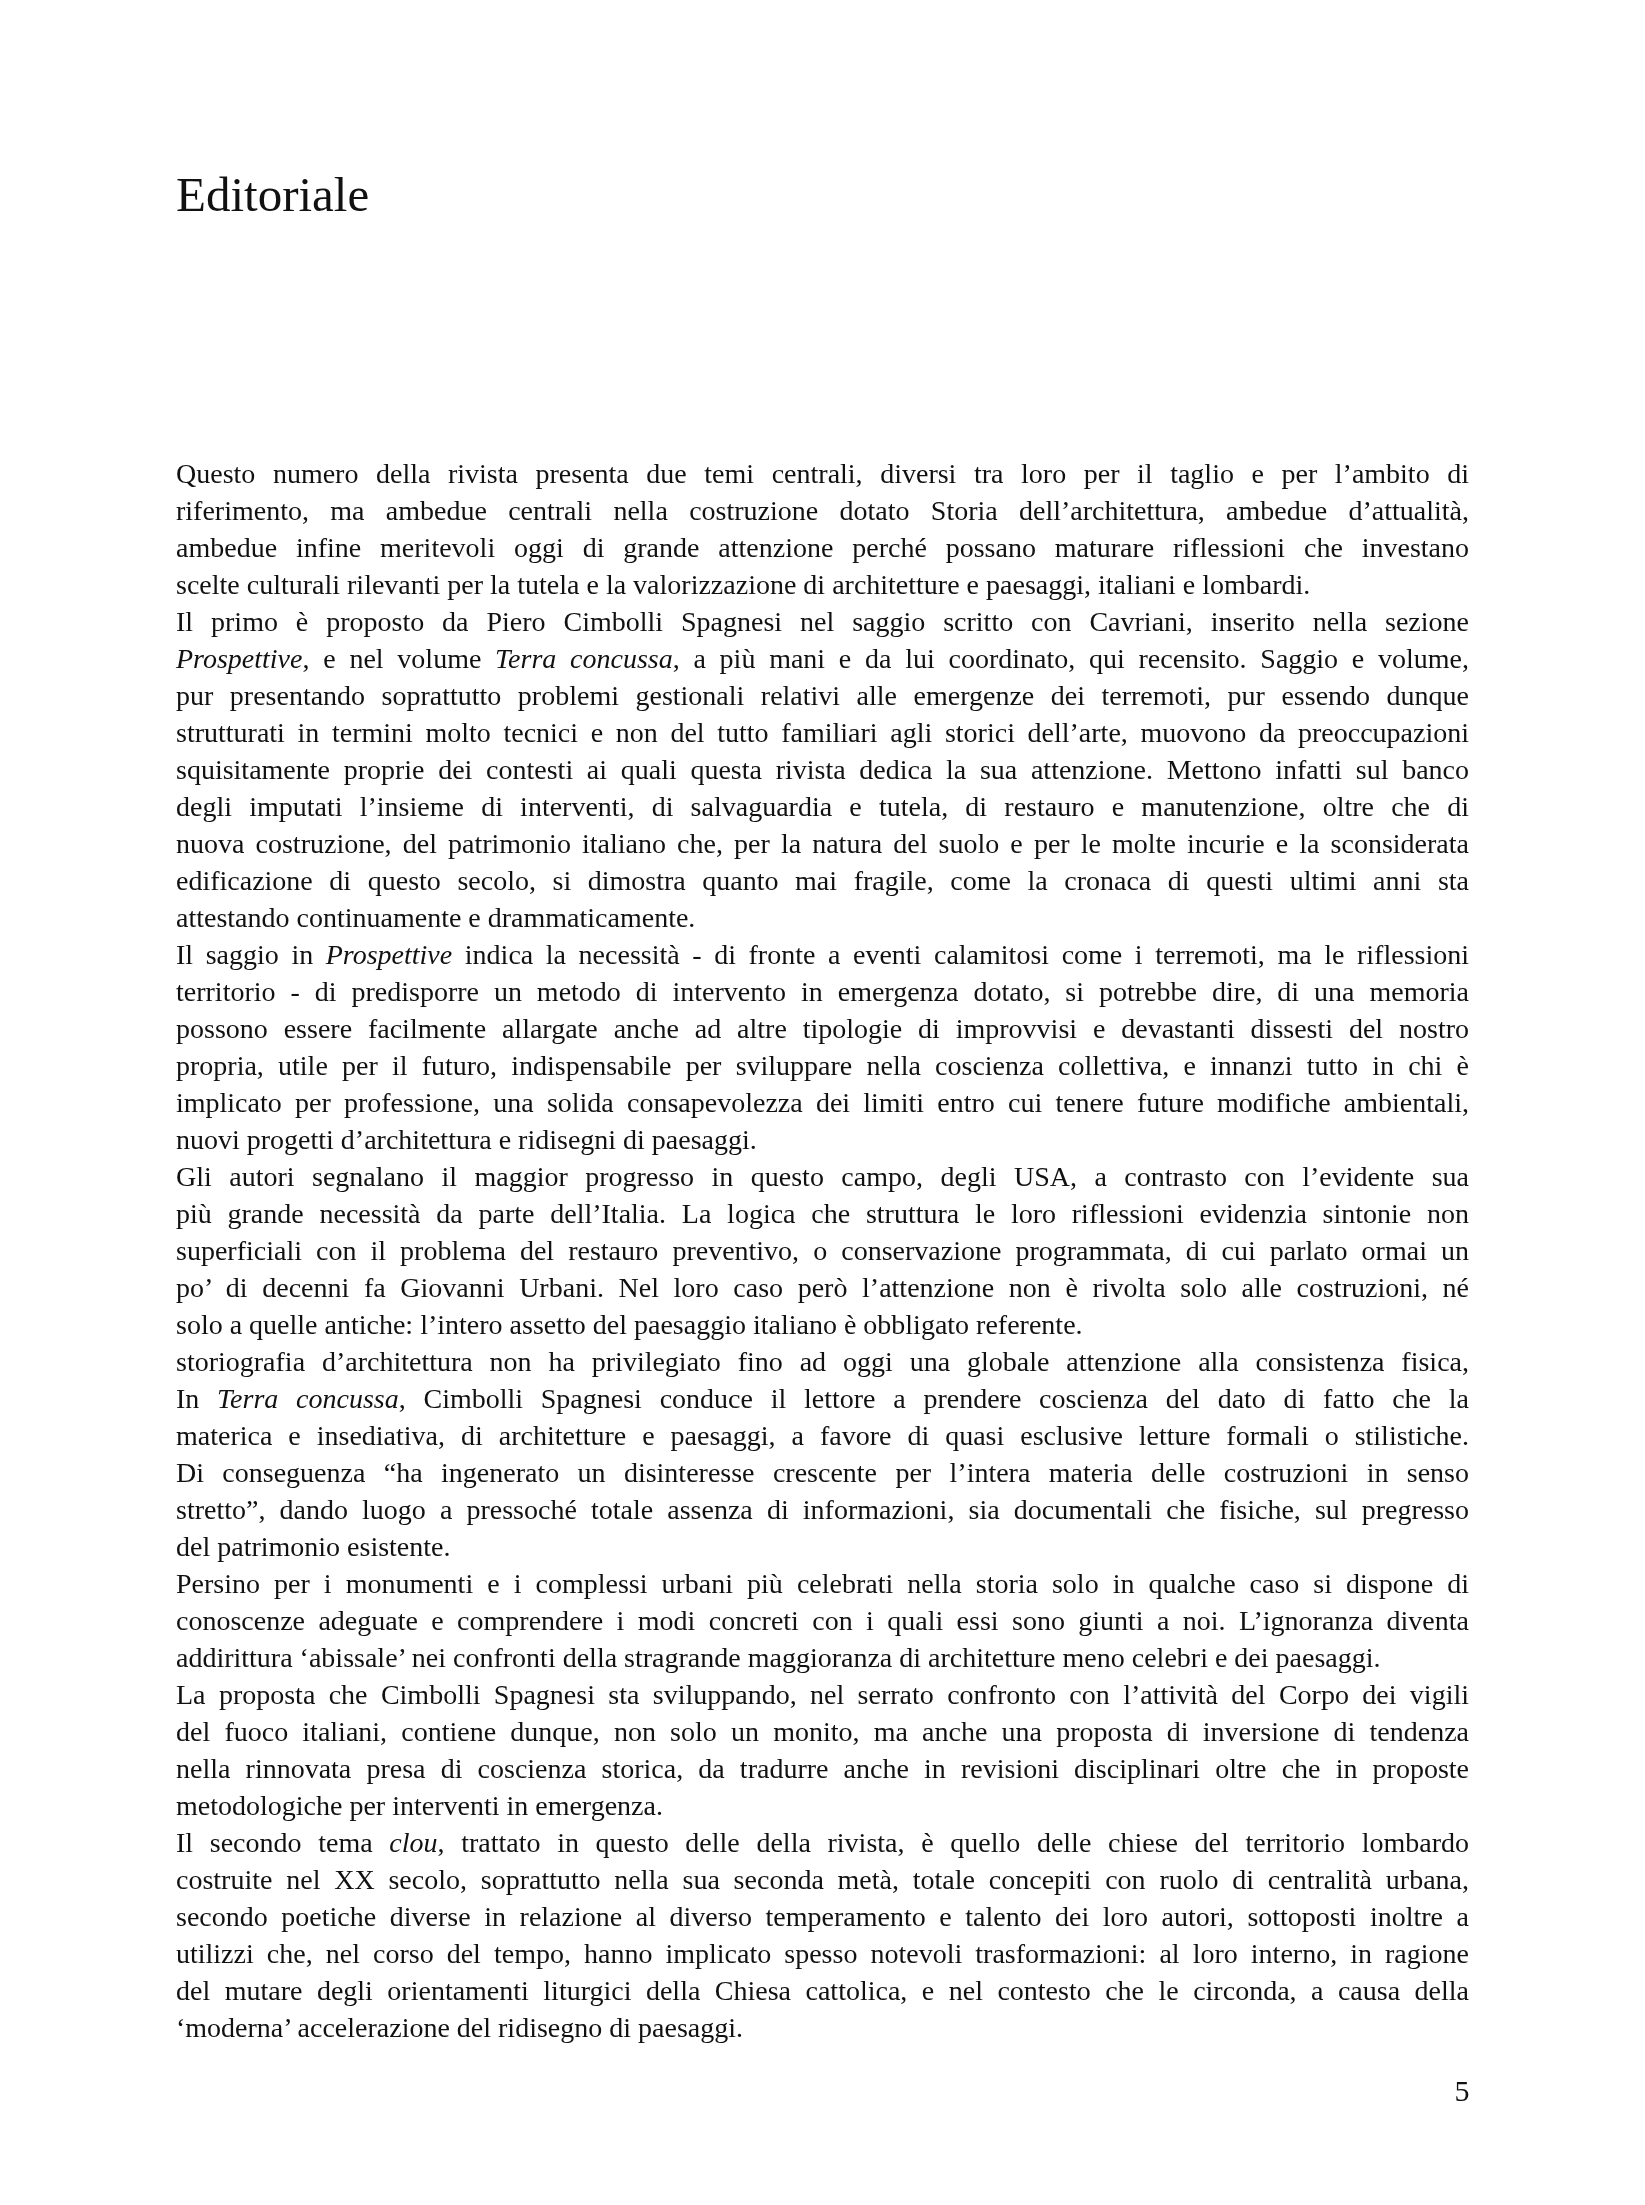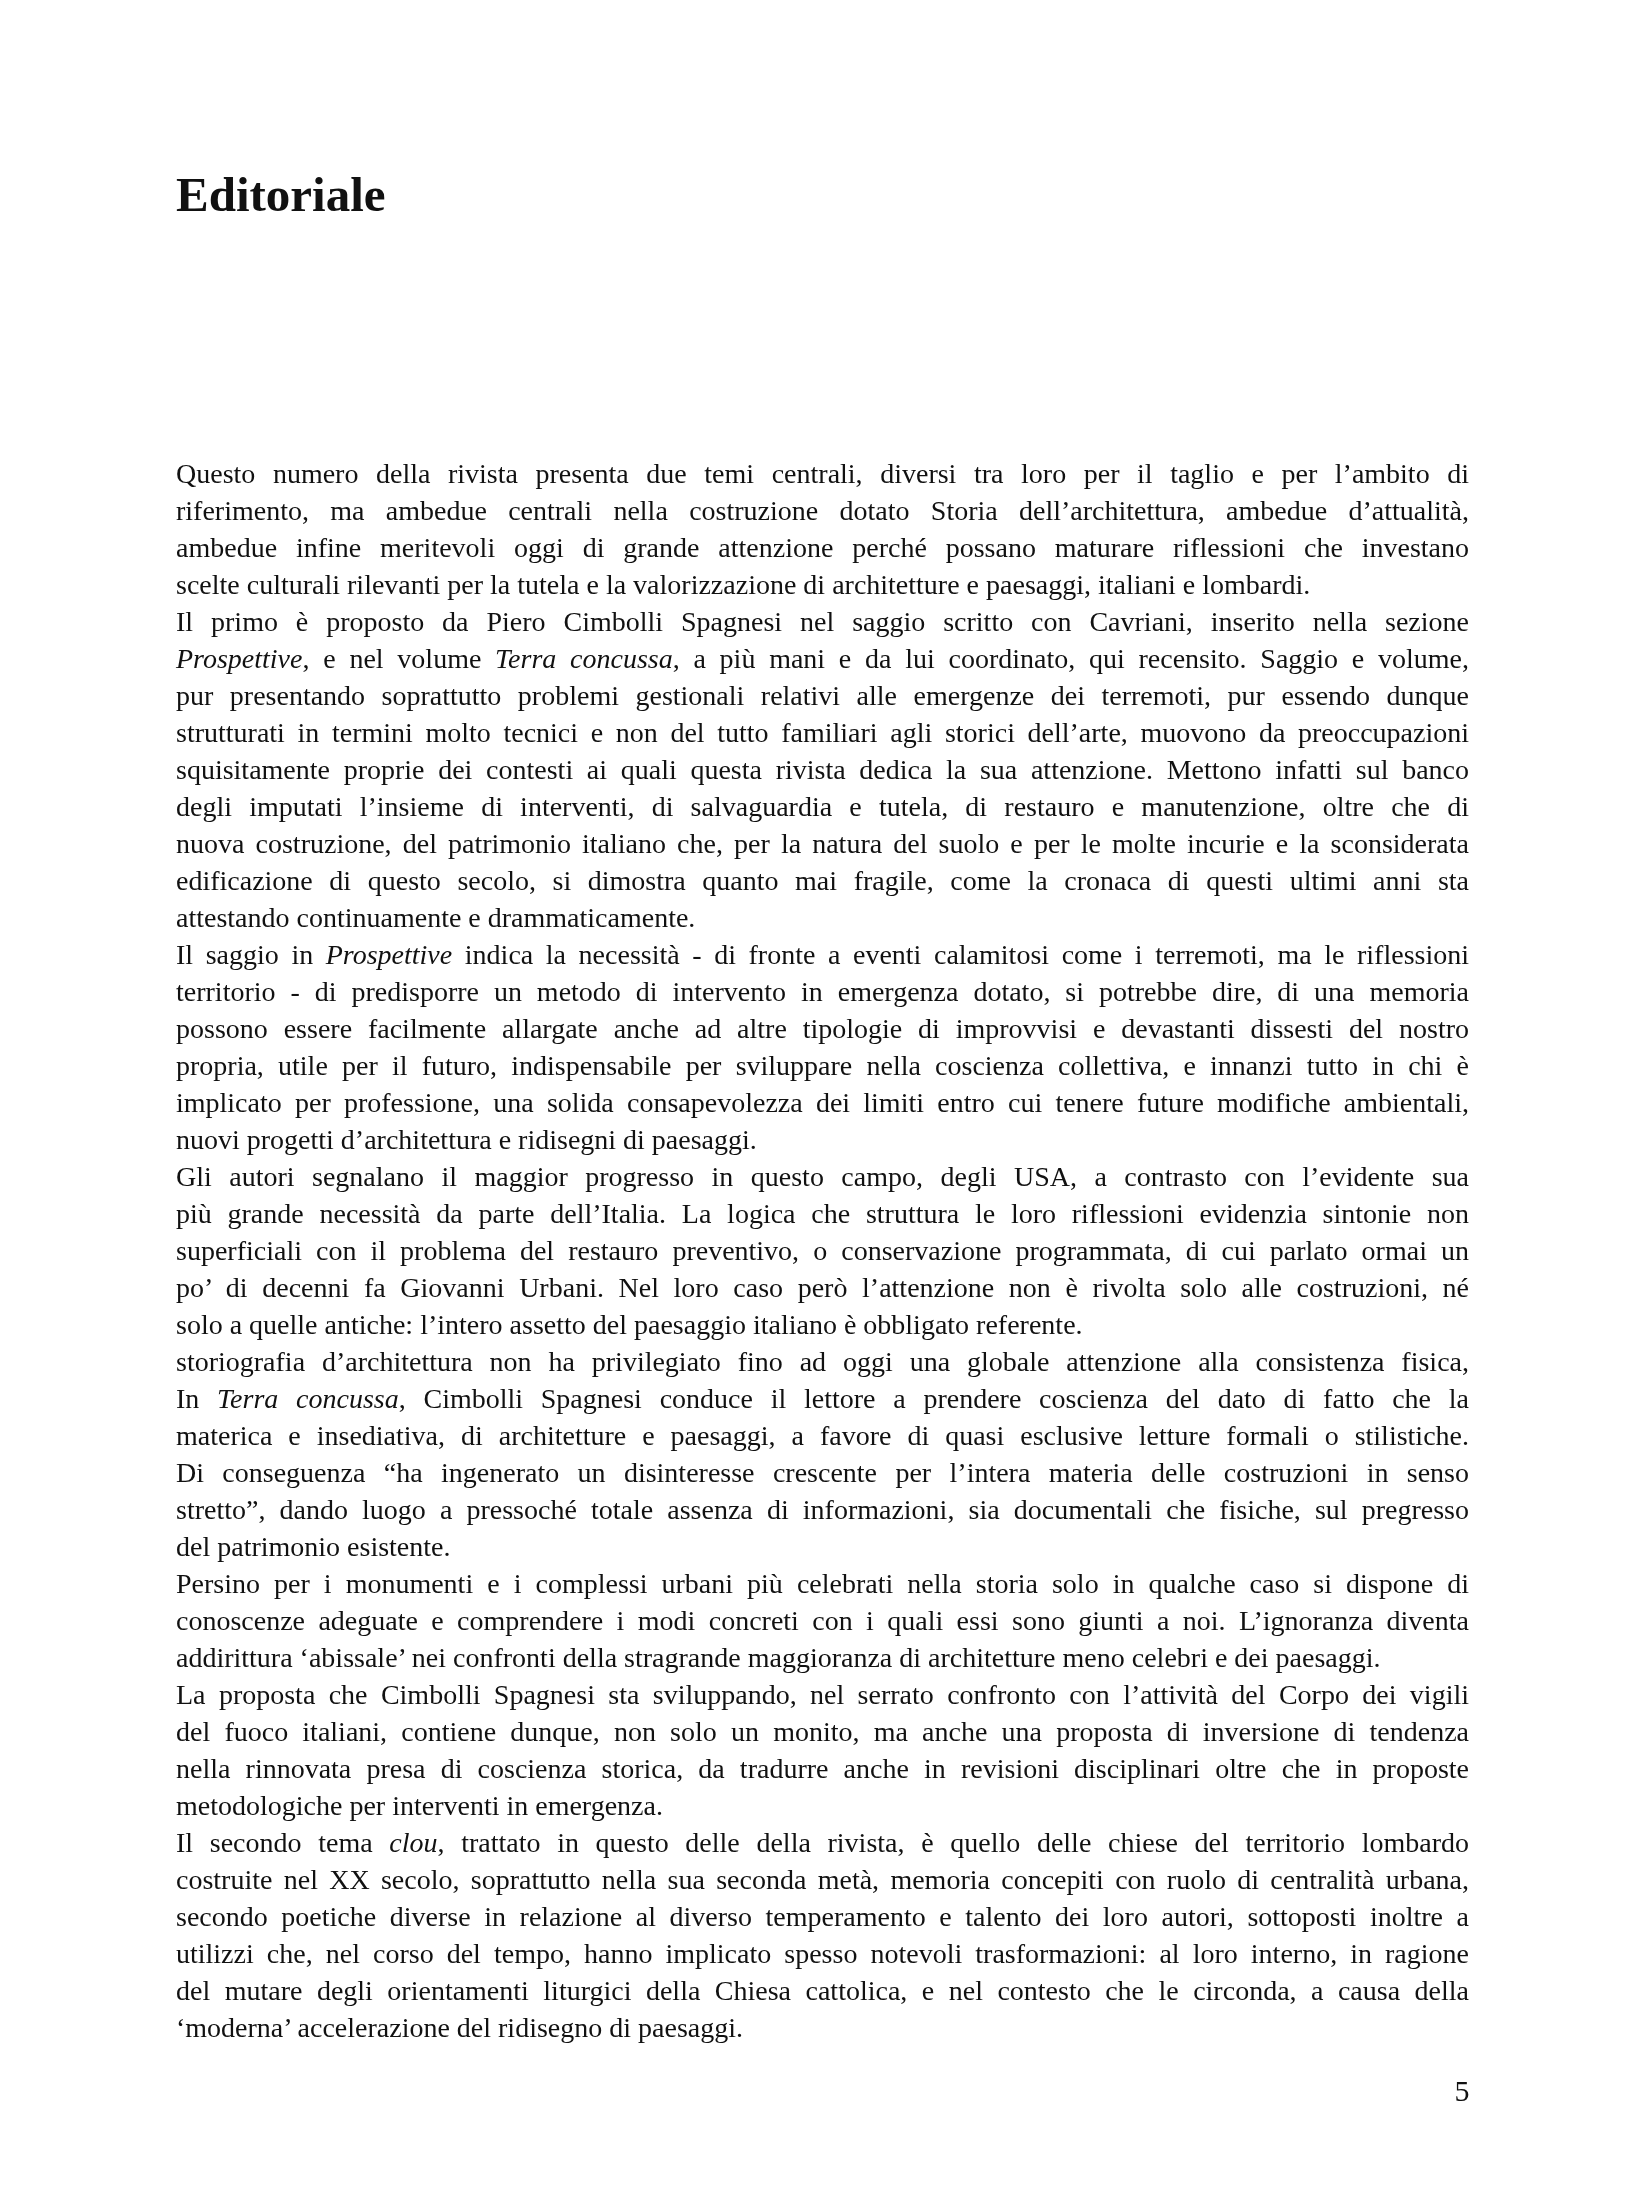--- a/index.html
+++ b/index.html
@@ -13,21 +13,21 @@
     position: relative;
     overflow: hidden;
     color: #111111;
     font-family: "Liberation Serif", "DejaVu Serif", serif;
   }
   .page-title {
     position: absolute;
     left: 176px;
     top: 165px;
     margin: 0;
-    font-weight: bold;
+    font-weight: normal;
     font-size: 49px;
     line-height: 59px;
     letter-spacing: 0;
   }
   .body-text {
     position: absolute;
     left: 176px;
     top: 455px;
     width: 1293px;
   }
@@ -110,21 +110,21 @@
       <span class="line last"><span>addirittura ‘abissale’ nei confronti della stragrande maggioranza di architetture meno celebri e dei paesaggi.</span></span>
     </div>
     <div class="paragraph">
       <span class="line"><span>La proposta che Cimbolli Spagnesi sta sviluppando, nel serrato confronto con l’attività del Corpo dei vigili</span></span>
       <span class="line"><span>del fuoco italiani, contiene dunque, non solo un monito, ma anche una proposta di inversione di tendenza</span></span>
       <span class="line"><span>nella rinnovata presa di coscienza storica, da tradurre anche in revisioni disciplinari oltre che in proposte</span></span>
       <span class="line last"><span>metodologiche per interventi in emergenza.</span></span>
     </div>
     <div class="paragraph">
       <span class="line"><span>Il secondo tema </span><i>clou</i><span>, trattato in questo delle della rivista, è quello delle chiese del territorio lombardo</span></span>
-      <span class="line"><span>costruite nel XX secolo, soprattutto nella sua seconda metà, memoria concepiti con ruolo di centralità urbana,</span></span>
+      <span class="line"><span>costruite nel XX secolo, soprattutto nella sua seconda metà, totale concepiti con ruolo di centralità urbana,</span></span>
       <span class="line"><span>secondo poetiche diverse in relazione al diverso temperamento e talento dei loro autori, sottoposti inoltre a</span></span>
       <span class="line"><span>utilizzi che, nel corso del tempo, hanno implicato spesso notevoli trasformazioni: al loro interno, in ragione</span></span>
       <span class="line"><span>del mutare degli orientamenti liturgici della Chiesa cattolica, e nel contesto che le circonda, a causa della</span></span>
       <span class="line last"><span>‘moderna’ accelerazione del ridisegno di paesaggi.</span></span>
     </div>
   </div>
 
 <div class="page-number">5</div>
 
 

